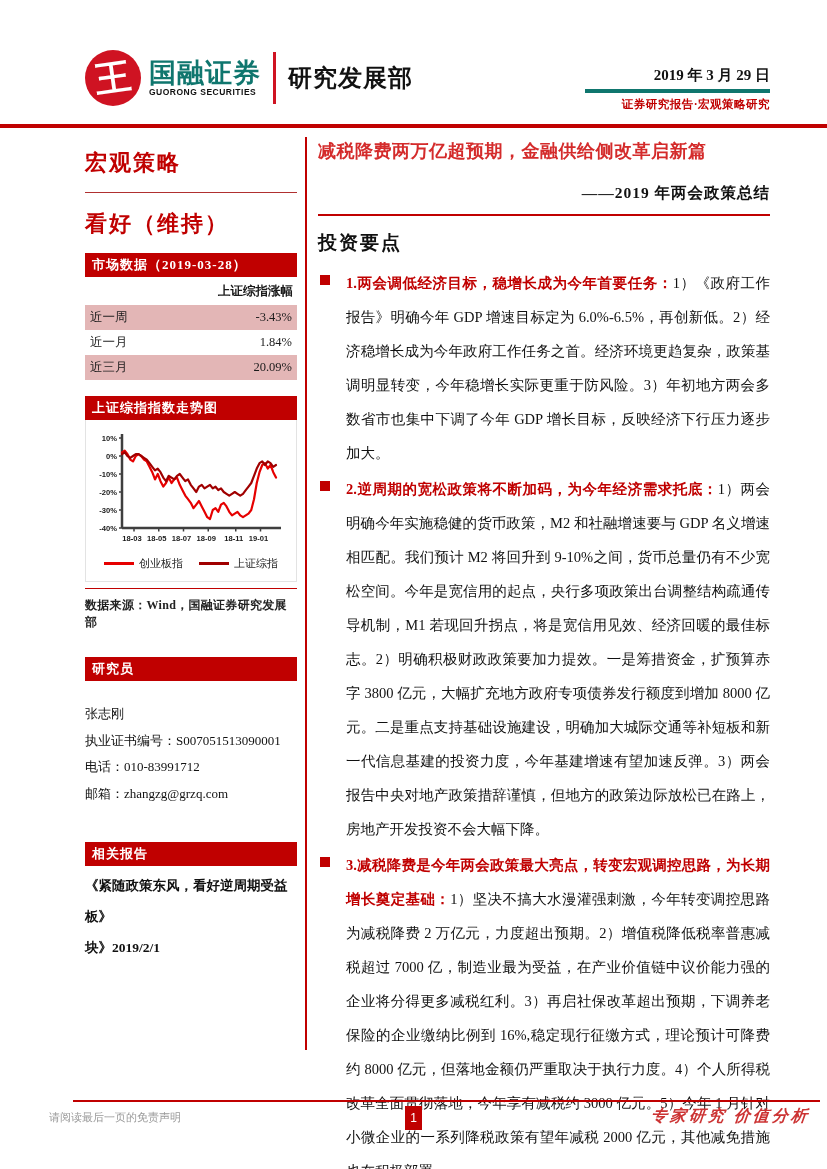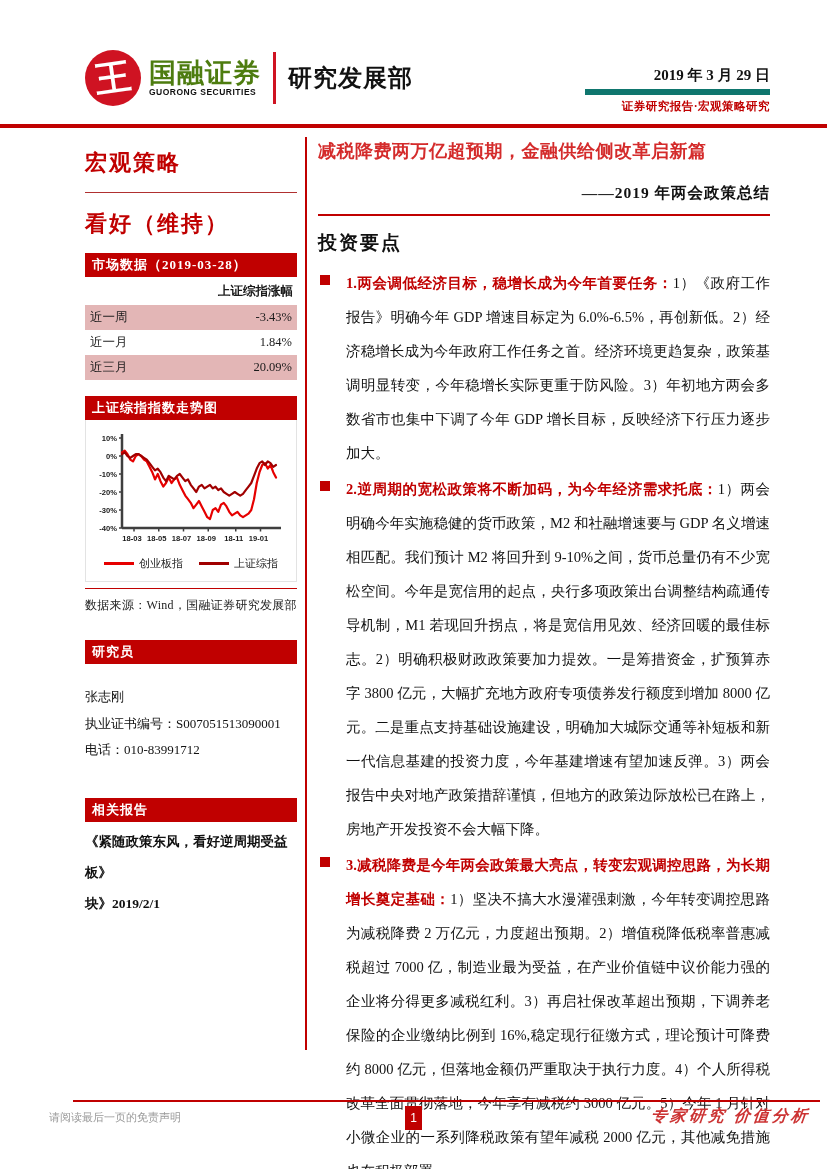--- a/index.html
+++ b/index.html
@@ -7,44 +7,44 @@
     width:827px;height:1169px;position:relative;background:#ffffff;
     font-family:"Liberation Serif","DejaVu Serif",serif;
     color:#1a1a1a;overflow:hidden;
   }
   
   .header{position:absolute;left:85px;top:48px;right:57px;height:72px;}
   .logo-wrap{position:absolute;left:0;top:2px;display:flex;align-items:center;}
   .logo-circle{width:56px;height:56px;border-radius:50%;background:#cf1322;display:flex;align-items:center;justify-content:center;}
   .logo-glyph{color:#ffffff;font-size:36px;font-weight:bold;line-height:1;font-family:"Liberation Serif",serif;transform:rotate(-8deg);}
   .logo-text{margin-left:8px;display:flex;flex-direction:column;align-items:flex-start;}
-  .logo-cn{font-size:27px;font-weight:bold;color:#4d7c0f;letter-spacing:1px;line-height:1.05;text-align:center;}
+  .logo-cn{font-size:27px;font-weight:bold;color:#0f766e;letter-spacing:1px;line-height:1.05;text-align:center;}
   .logo-en{font-size:8.5px;font-weight:bold;color:#111;font-family:"Liberation Sans",sans-serif;letter-spacing:.5px;}
   .logo-divider{width:3px;height:52px;background:#cf1322;margin:0 12px 0 12px;}
   .dept{font-size:24px;font-weight:bold;color:#111;letter-spacing:1px;}
   .header-right{position:absolute;right:0;top:18px;width:185px;text-align:right;}
-  .report-date{font-size:15px;font-weight:bold;color:#111;padding-bottom:4px;border-bottom:6px solid #0f766e;}
+  .report-date{font-size:15px;font-weight:bold;color:#111;padding-bottom:4px;border-bottom:4px solid #0f766e;}
   .report-category{font-size:11.5px;color:#c00000;font-weight:bold;margin-top:4px;letter-spacing:.5px;}
   .header-rule{position:absolute;left:0;top:124px;width:827px;height:4px;background:#c00000;}
   
   .sidebar{position:absolute;left:85px;top:140px;width:212px;}
   .side-section-title{color:#c00000;font-weight:bold;font-size:22px;letter-spacing:2px;padding:8px 0 14px 0;}
   .side-rule{border:none;border-top:1.5px solid #b03030;margin:0 0 6px 0;}
   .side-rating{color:#c00000;font-weight:bold;font-size:22px;letter-spacing:2px;padding:10px 0 14px 0;}
   .red-bar{background:#c00000;color:#ffffff;font-size:13px;font-weight:bold;padding:3px 7px;letter-spacing:1px;}
   .tbl-colhead{text-align:right;font-size:12.5px;font-weight:bold;padding:6px 4px 5px 0;}
   .mkt-row{display:flex;justify-content:space-between;font-size:12.5px;padding:4px 5px;align-items:center;}
   .mkt-row.alt{background:#e3b6b6;}
   .chart-block{margin-top:16px;}
   .chart-box{border:1px solid #e3e3e3;border-top:none;padding:8px 2px 4px 2px;background:#fff;}
   .legend-row{display:flex;justify-content:center;gap:16px;margin:4px 0 6px 0;}
   .legend-item{display:flex;align-items:center;gap:5px;font-size:11px;color:#222;}
   .legend-swatch{display:inline-block;width:30px;height:3px;}
   .chart-underline{border:none;border-top:1.5px solid #c00000;margin:6px 0 0 0;}
-  .source-line{font-size:12px;color:#222;margin-top:8px;letter-spacing:.3px;}
+  .source-line{font-size:12px;color:#222;margin-top:8px;letter-spacing:.3px;font-weight:bold;}
   .researcher-block{margin-top:26px;}
   .res-line{font-size:13px;line-height:2.05;color:#111;}
   .related-block{margin-top:34px;}
   .rel-line{font-size:13.5px;line-height:2.3;color:#111;font-weight:bold;}
   
   .v-divider{position:absolute;left:305px;top:137px;width:1.5px;height:913px;background:#c00000;}
   
   .main{position:absolute;left:318px;top:138px;width:452px;}
   .main-title{color:#d42b2b;font-weight:bold;font-size:18px;letter-spacing:.5px;line-height:1.5;}
   .main-subtitle{text-align:right;font-weight:bold;font-size:15.5px;color:#111;margin-top:18px;letter-spacing:1px;}
@@ -153,20 +153,21 @@
     </div>
     <hr class="chart-underline">
     <div class="source-line">数据来源：Wind，国融证券研究发展部</div>
   </div>
 
   <div class="researcher-block">
     <div class="red-bar">研究员</div>
     <div class="res-line" style="margin-top:20px;">张志刚</div>
     <div class="res-line">执业证书编号：S007051513090001</div>
     <div class="res-line">电话：010-83991712</div>
+    <div class="res-line">邮箱：zhangzg@grzq.com</div>
   </div>
 
   <div class="related-block">
     <div class="red-bar">相关报告</div>
     <div class="rel-line" style="margin-top:4px;">《紧随政策东风，看好逆周期受益板》</div>
     <div class="rel-line">块》2019/2/1</div>
   </div>
 </div>
 
 <div class="v-divider"></div>

